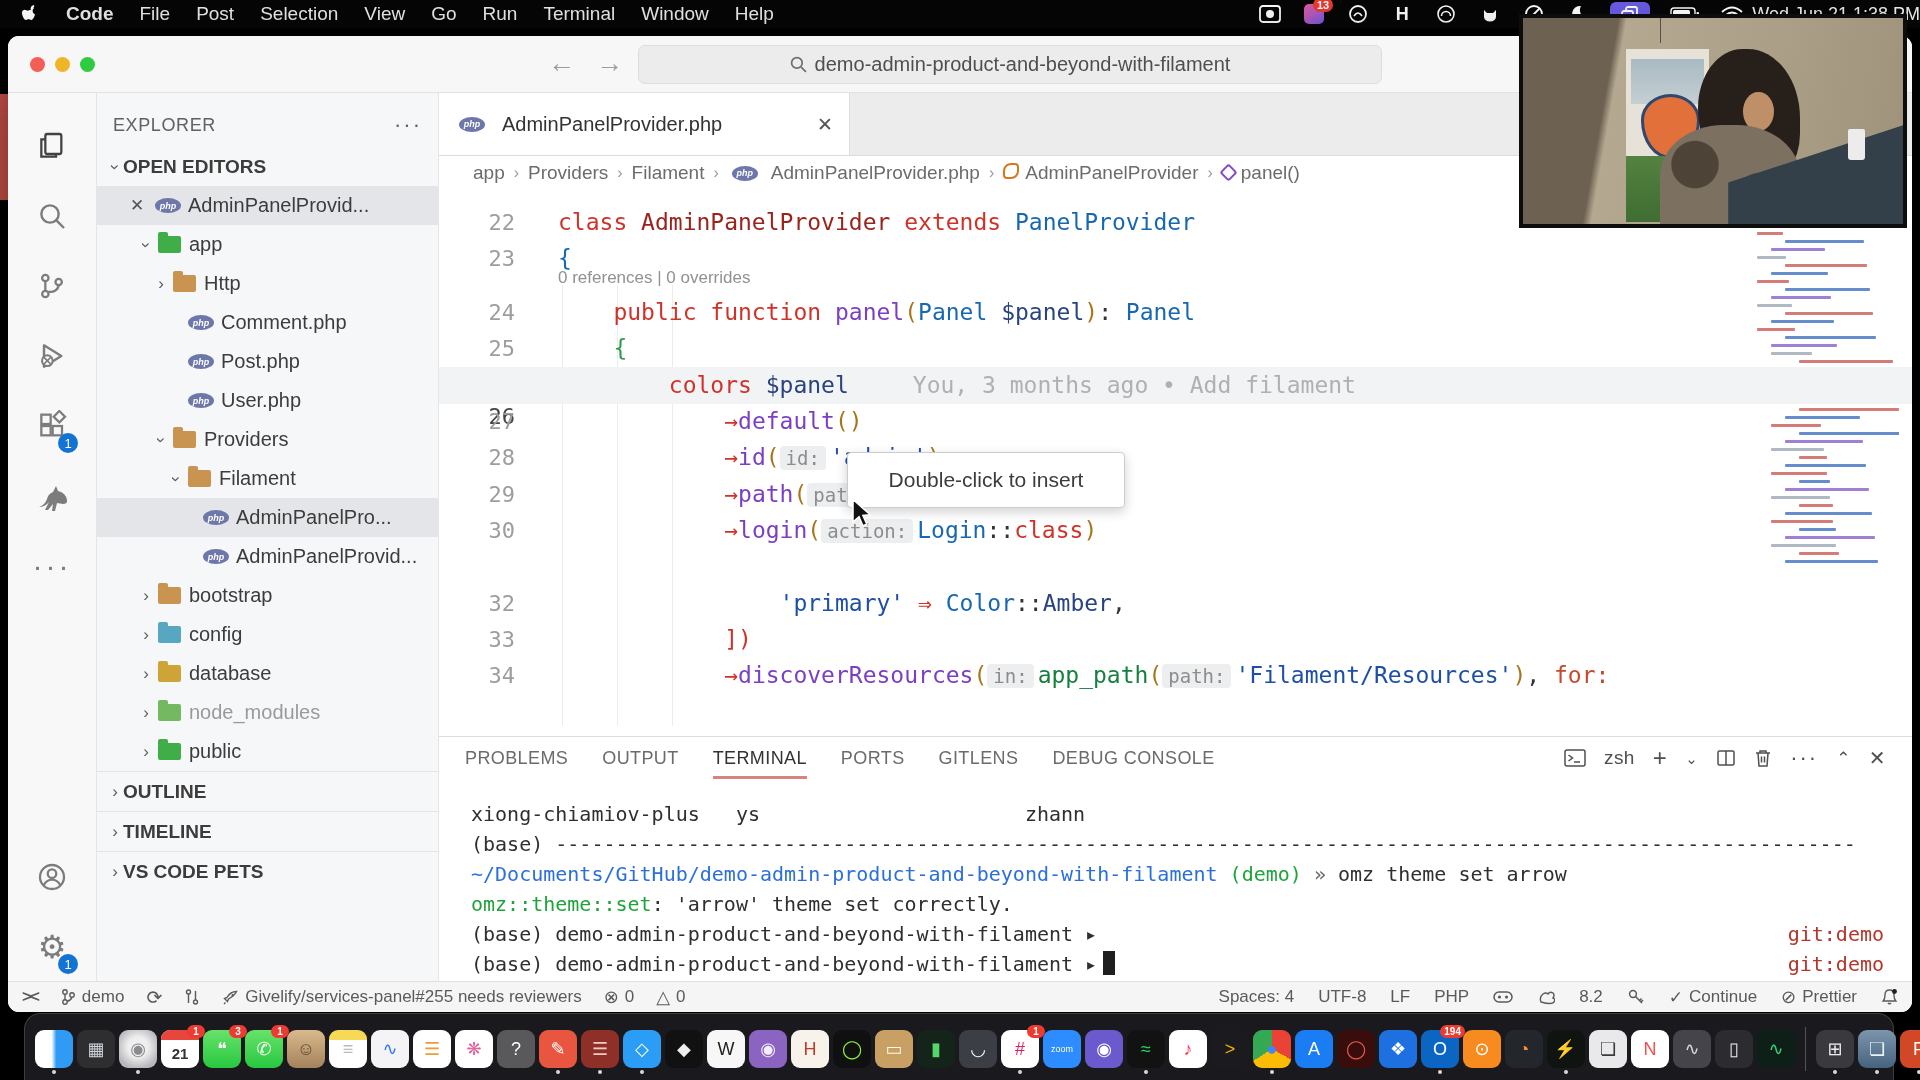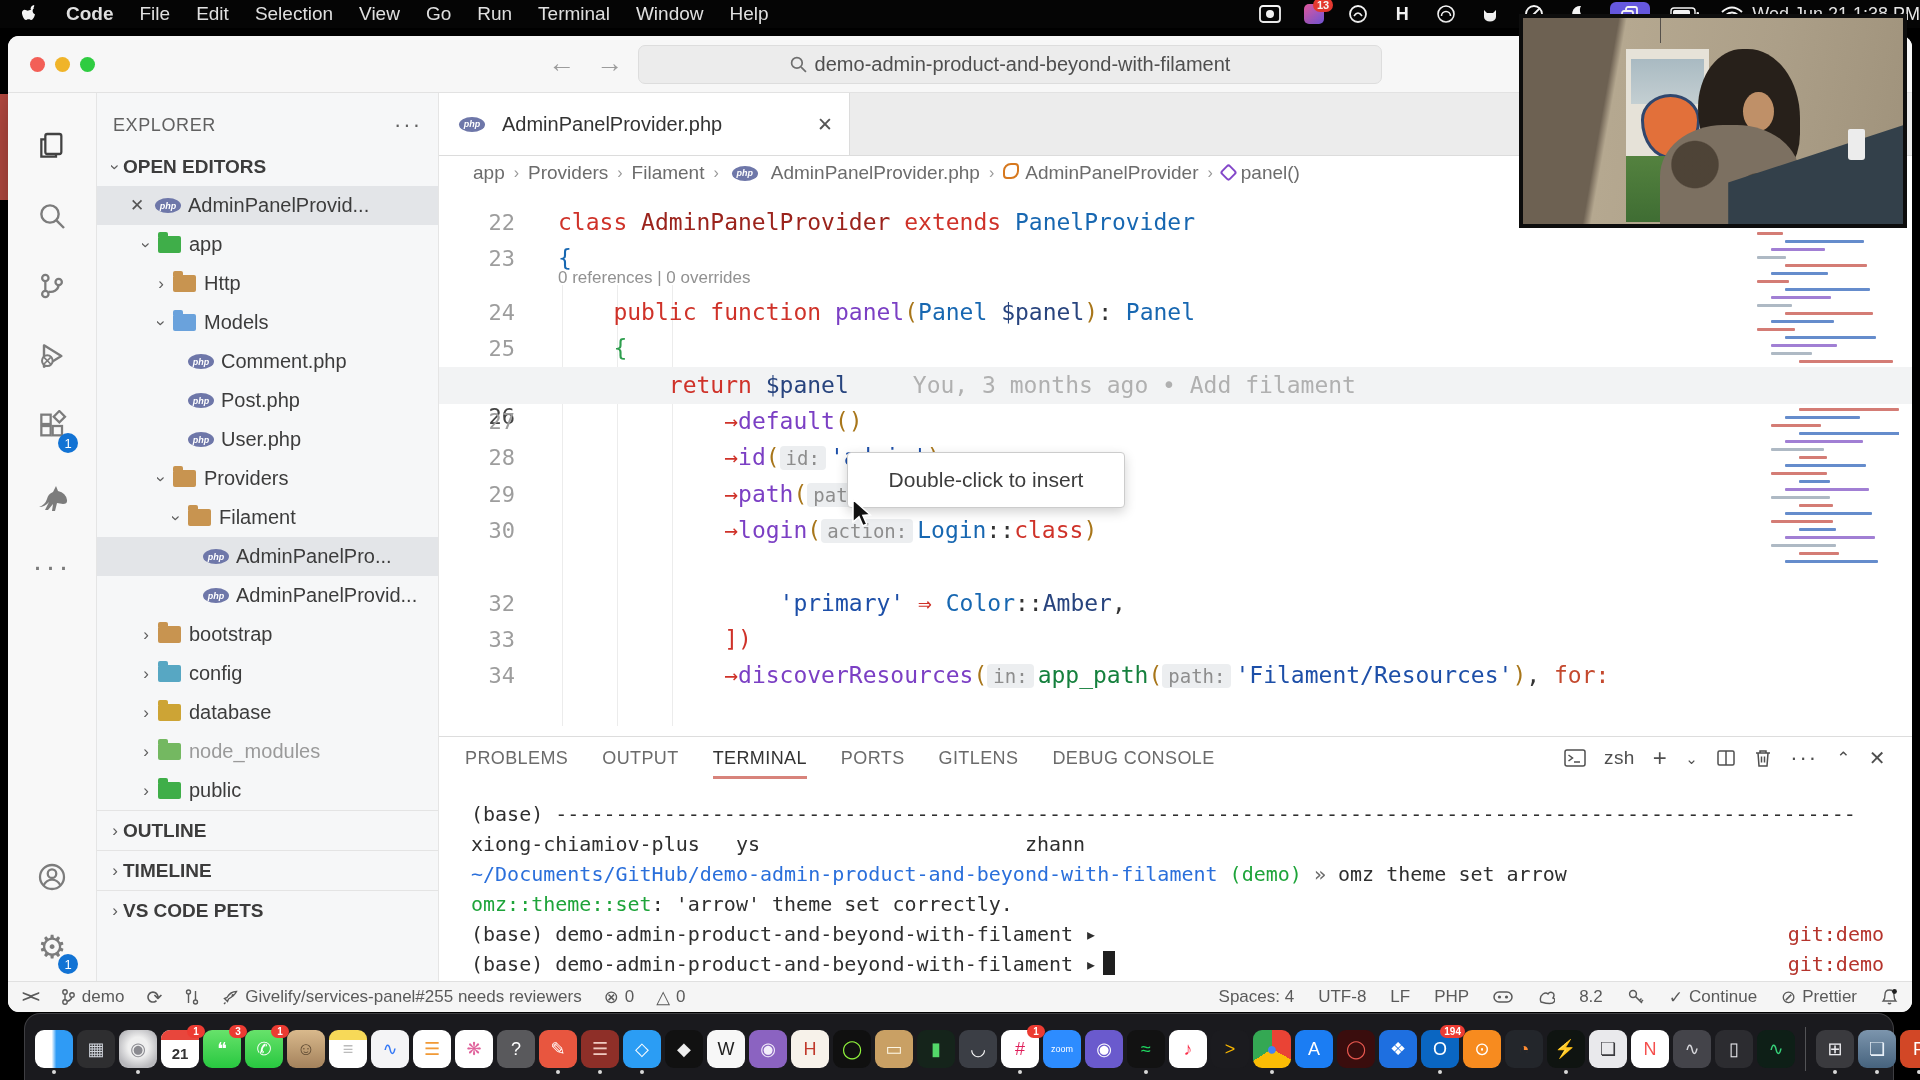--- a/index.html
+++ b/index.html
@@ -145,21 +145,21 @@
 </style>
 </head>
 <body>
 
 <div class="menubar">
   <span class="apple">
     <svg width="17" height="20" viewBox="0 0 16 18">
         <path fill="#fff" d="M11.4.6c-.9.1-1.9.7-2.5 1.4-.5.6-1 1.6-.8 2.5 1 .1 2-.5 2.6-1.2.6-.7 1-1.7.7-2.7zM8.5 5.1c-1.3 0-2.4.8-3.1.8-.7 0-1.8-.8-3-.8C1 5.1-.5 6.5.1 9c.4 2.5 2.1 5.6 3.5 5.6.7 0 1.5-.7 2.6-.7s1.8.7 2.6.7c1.4 0 3-3 3.4-5.4-1.3-.5-2.2-1.7-2.2-3.1 0-1.2.6-2.2 1.5-2.7-.7-.9-1.9-1.4-3-1.3z"></path>
       </svg>
   </span>
-  <span id="menu-items"><span class="mitem first">Code</span><span class="mitem">File</span><span class="mitem">Edit</span><span class="mitem">Selection</span><span class="mitem">View</span><span class="mitem">Go</span><span class="mitem">Run</span><span class="mitem">Terminal</span><span class="mitem">Window</span><span class="mitem">Help</span></span>
+  <span id="menu-items"><span class="mitem first">Code</span><span class="mitem">File</span><span class="mitem">Post</span><span class="mitem">Selection</span><span class="mitem">View</span><span class="mitem">Go</span><span class="mitem">Run</span><span class="mitem">Terminal</span><span class="mitem">Window</span><span class="mitem">Help</span></span>
   <span class="mstatus" id="menu-status">
       <span class="mst">
         <svg width="22" height="20" viewBox="0 0 22 20">
           <rect x="1" y="2" width="20" height="16" rx="3" fill="none" stroke="#fff" stroke-width="1.8"></rect>
           <circle cx="11" cy="10" r="4" fill="#fff"></circle>
         </svg>
       </span>
       <span class="mst">
         <span style="width:20px;height:20px;border-radius:5px;background:linear-gradient(135deg,#e85aa0,#7a5ce8);display:inline-block"></span>
         <span class="badge">13</span>
@@ -315,25 +315,20 @@
           </div>
           <div class="trow" style="padding-left: 41px;">
             <span class="chev open">›</span>
             <span class="folder" style="background: rgb(63, 174, 73);"></span>
             <span class="lbl">app</span>
           </div>
           <div class="trow" style="padding-left: 56px;">
             <span class="chev">›</span>
             <span class="folder" style="background: rgb(200, 148, 80);"></span>
             <span class="lbl">Http</span>
-          </div>
-          <div class="trow" style="padding-left: 56px;">
-            <span class="chev open">›</span>
-            <span class="folder" style="background: rgb(106, 162, 220);"></span>
-            <span class="lbl">Models</span>
           </div>
           <div class="trow" style="padding-left: 71px;">
             <span class="chev">&nbsp;</span>
             <span class="phpicon">php</span>
             <span class="lbl">Comment.php</span>
           </div>
           <div class="trow" style="padding-left: 71px;">
             <span class="chev">&nbsp;</span>
             <span class="phpicon">php</span>
             <span class="lbl">Post.php</span>
@@ -496,21 +491,21 @@
             <div class="mmrow" style="top: 312px; left: 22px; width: 65px; background: rgb(154, 167, 181); opacity: 0.8;"></div>
             <div class="mmrow" style="top: 320px; left: 50px; width: 40px; background: rgb(201, 91, 82); opacity: 0.8;"></div>
             <div class="mmrow" style="top: 328px; left: 36px; width: 93px; background: rgb(63, 111, 191); opacity: 0.8;"></div>
           </div>
         <div class="scrollind"></div>
       <div class="crow" style="top: 14px;"><span class="num">22</span><span class="ctext"><span class="tk-kw">class </span><span class="tk-decl">AdminPanelProvider</span><span class="tk-kw"> extends </span><span class="tk-type">PanelProvider</span></span></div>
           <div class="crow" style="top: 50px;"><span class="num">23</span><span class="ctext"><span class="tk-bb">{</span></span></div>
           <div class="lens" style="top: 78px;">0 references | 0 overrides</div>
           <div class="crow" style="top: 104px;"><span class="num">24</span><span class="ctext"><span class="tk-p">    </span><span class="tk-kw">public function </span><span class="tk-m">panel</span><span class="tk-g">(</span><span class="tk-type">Panel</span><span class="tk-p"> </span><span class="tk-v">$panel</span><span class="tk-g">)</span><span class="tk-p">: </span><span class="tk-type">Panel</span></span></div>
           <div class="crow" style="top: 140px;"><span class="num">25</span><span class="ctext"><span class="tk-p">    </span><span class="tk-bg2">{</span></span></div>
-          <div class="crow hl" style="top: 177px;"><span class="num" style="color: rgb(68, 68, 68); margin-top: 31px;">26</span><span class="ctext"><span class="tk-p">        </span><span class="tk-kw">return</span><span class="tk-p"> </span><span class="tk-v">$panel</span><span class="tk-blame">You, 3 months ago • Add filament</span></span></div>
+          <div class="crow hl" style="top: 177px;"><span class="num" style="color: rgb(68, 68, 68); margin-top: 31px;">26</span><span class="ctext"><span class="tk-p">        </span><span class="tk-kw">colors</span><span class="tk-p"> </span><span class="tk-v">$panel</span><span class="tk-blame">You, 3 months ago • Add filament</span></span></div>
           <div class="crow" style="top: 213px;"><span class="num">27</span><span class="ctext"><span class="tk-p">            </span><span class="tk-r">→</span><span class="tk-m">default</span><span class="tk-g">()</span></span></div>
           <div class="crow" style="top: 249px;"><span class="num">28</span><span class="ctext"><span class="tk-p">            </span><span class="tk-r">→</span><span class="tk-m">id</span><span class="tk-g">(</span><span class="tk-h">id:</span><span class="tk-s">'admin'</span><span class="tk-g">)</span></span></div>
           <div class="crow" style="top: 286px;"><span class="num">29</span><span class="ctext"><span class="tk-p">            </span><span class="tk-r">→</span><span class="tk-m">path</span><span class="tk-g">(</span><span class="tk-h">path:</span><span class="tk-s">'admin'</span><span class="tk-g">)</span></span></div>
           <div class="crow" style="top: 322px;"><span class="num">30</span><span class="ctext"><span class="tk-p">            </span><span class="tk-r">→</span><span class="tk-m">login</span><span class="tk-g">(</span><span class="tk-h">action:</span><span class="tk-type">Login</span><span class="tk-p">::</span><span class="tk-kw">class</span><span class="tk-g">)</span></span></div>
           <div class="crow" style="top: 395px;"><span class="num">32</span><span class="ctext"><span class="tk-p">                </span><span class="tk-s">'primary'</span><span class="tk-p"> </span><span class="tk-r">⇒</span><span class="tk-p"> </span><span class="tk-type">Color</span><span class="tk-p">::</span><span class="tk-v">Amber</span><span class="tk-p">,</span></span></div>
           <div class="crow" style="top: 431px;"><span class="num">33</span><span class="ctext"><span class="tk-p">            </span><span class="tk-r">])</span></span></div>
           <div class="crow" style="top: 467px;"><span class="num">34</span><span class="ctext"><span class="tk-p">            </span><span class="tk-r">→</span><span class="tk-m">discoverResources</span><span class="tk-g">(</span><span class="tk-h">in:</span><span class="tk-fn">app_path</span><span class="tk-g">(</span><span class="tk-h">path:</span><span class="tk-s">'Filament/Resources'</span><span class="tk-g">)</span><span class="tk-p">, </span><span class="tk-n">for:</span></span></div>
         </div>
 
       <div class="panel">
@@ -543,22 +538,22 @@
                 <svg width="18" height="20" viewBox="0 0 18 20" fill="none" stroke="currentColor" stroke-width="1.5">
                   <path d="M2 5 h14 M6 5 V3 h6 v2 M4 5 l1 13 h8 l1-13 M7.5 8.5 v6 M10.5 8.5 v6"></path>
                 </svg>
               </span>
               <span><span style="font-size:22px;letter-spacing:2px">···</span></span>
               <span><span style="font-size:17px">⌃</span></span>
               <span><span style="font-size:20px">✕</span></span>
             </div>
           </div>
         <div class="term" id="term">
+            <div class="trowt"><span>xiong-chiamiov-plus   ys                      zhann</span></div>
             <div class="trowt"><span>(base) ------------------------------------------------------------------------------------------------------------</span></div>
-            <div class="trowt"><span>xiong-chiamiov-plus   ys                      zhann</span></div>
             <div class="trowt"><span class="t-b">~/Documents/GitHub/demo-admin-product-and-beyond-with-filament</span><span> </span><span class="t-g">(demo)</span><span> </span><span class="t-cy">»</span><span> omz theme set arrow</span></div>
             <div class="trowt"><span class="t-g">omz::theme::set</span><span>: 'arrow' theme set correctly.</span></div>
             <div class="trowt"><span>(base) demo-admin-product-and-beyond-with-filament ▸</span><span class="tright t-r">git:demo</span></div>
             <div class="trowt"><span>(base) demo-admin-product-and-beyond-with-filament ▸</span><span class="cursorblock"></span><span class="tright t-r">git:demo</span></div>
           </div>
       </div>
     </div>
   </div>
 
   <div class="statusbar">

